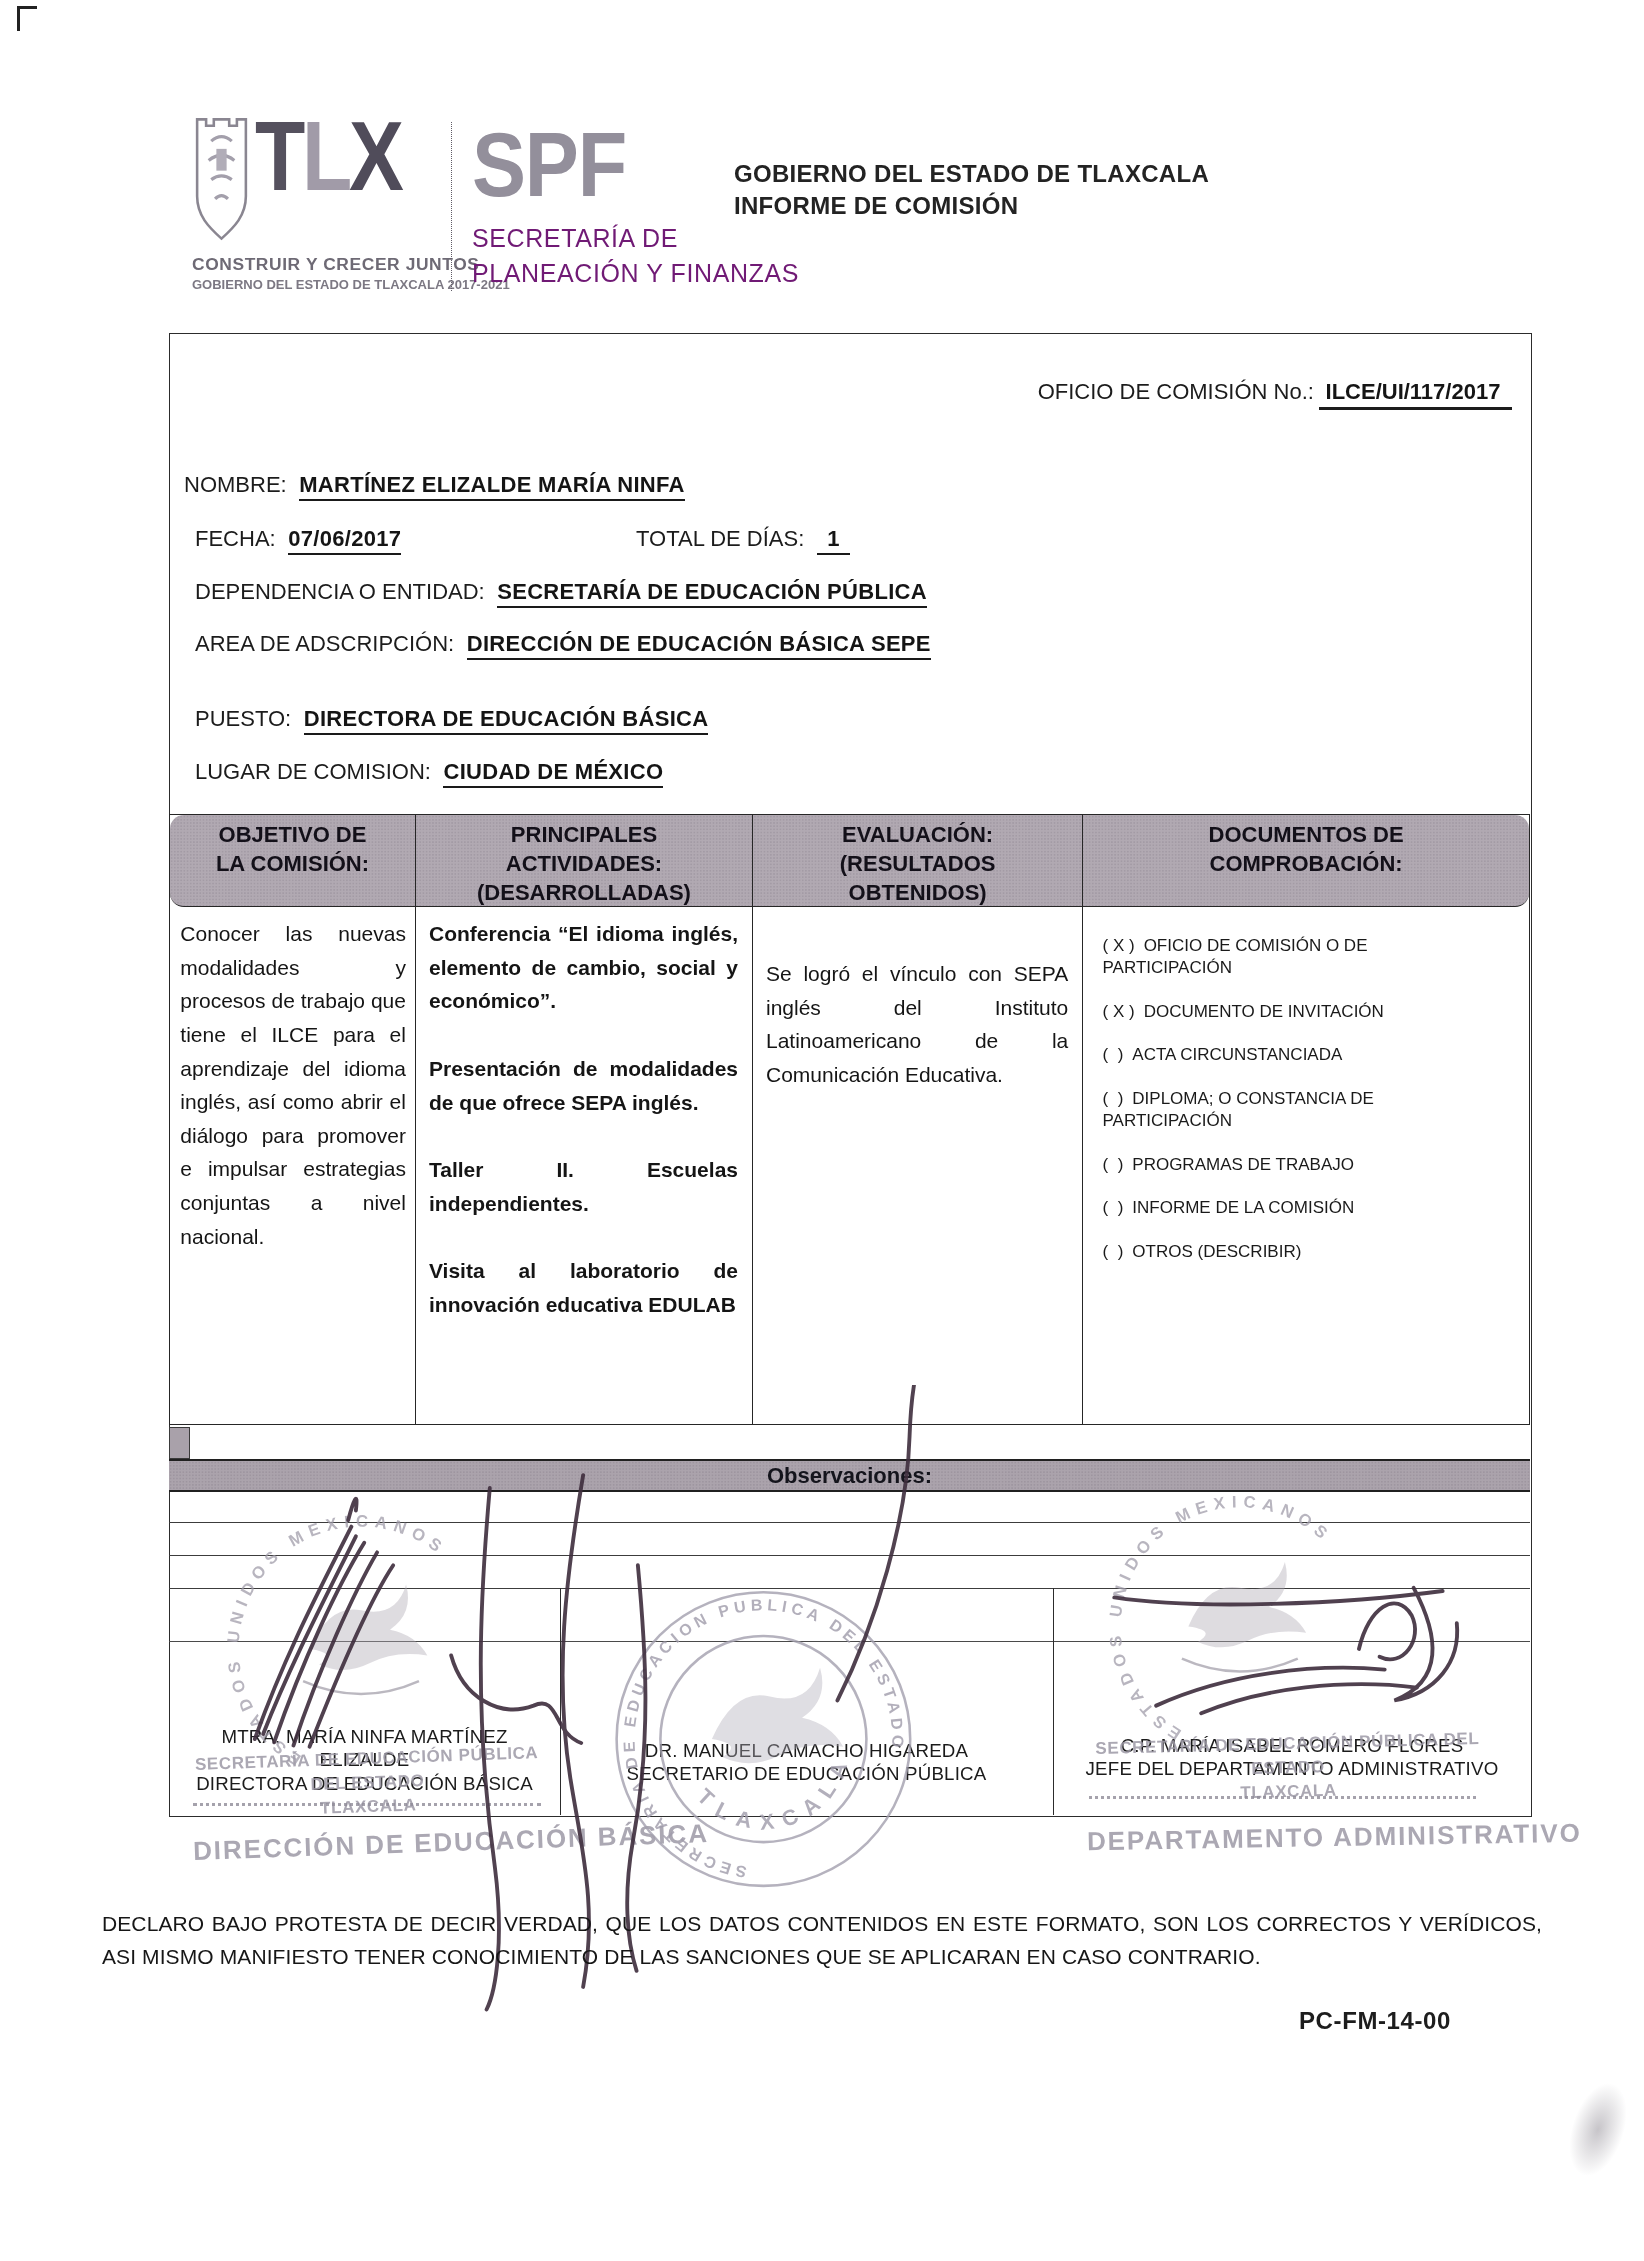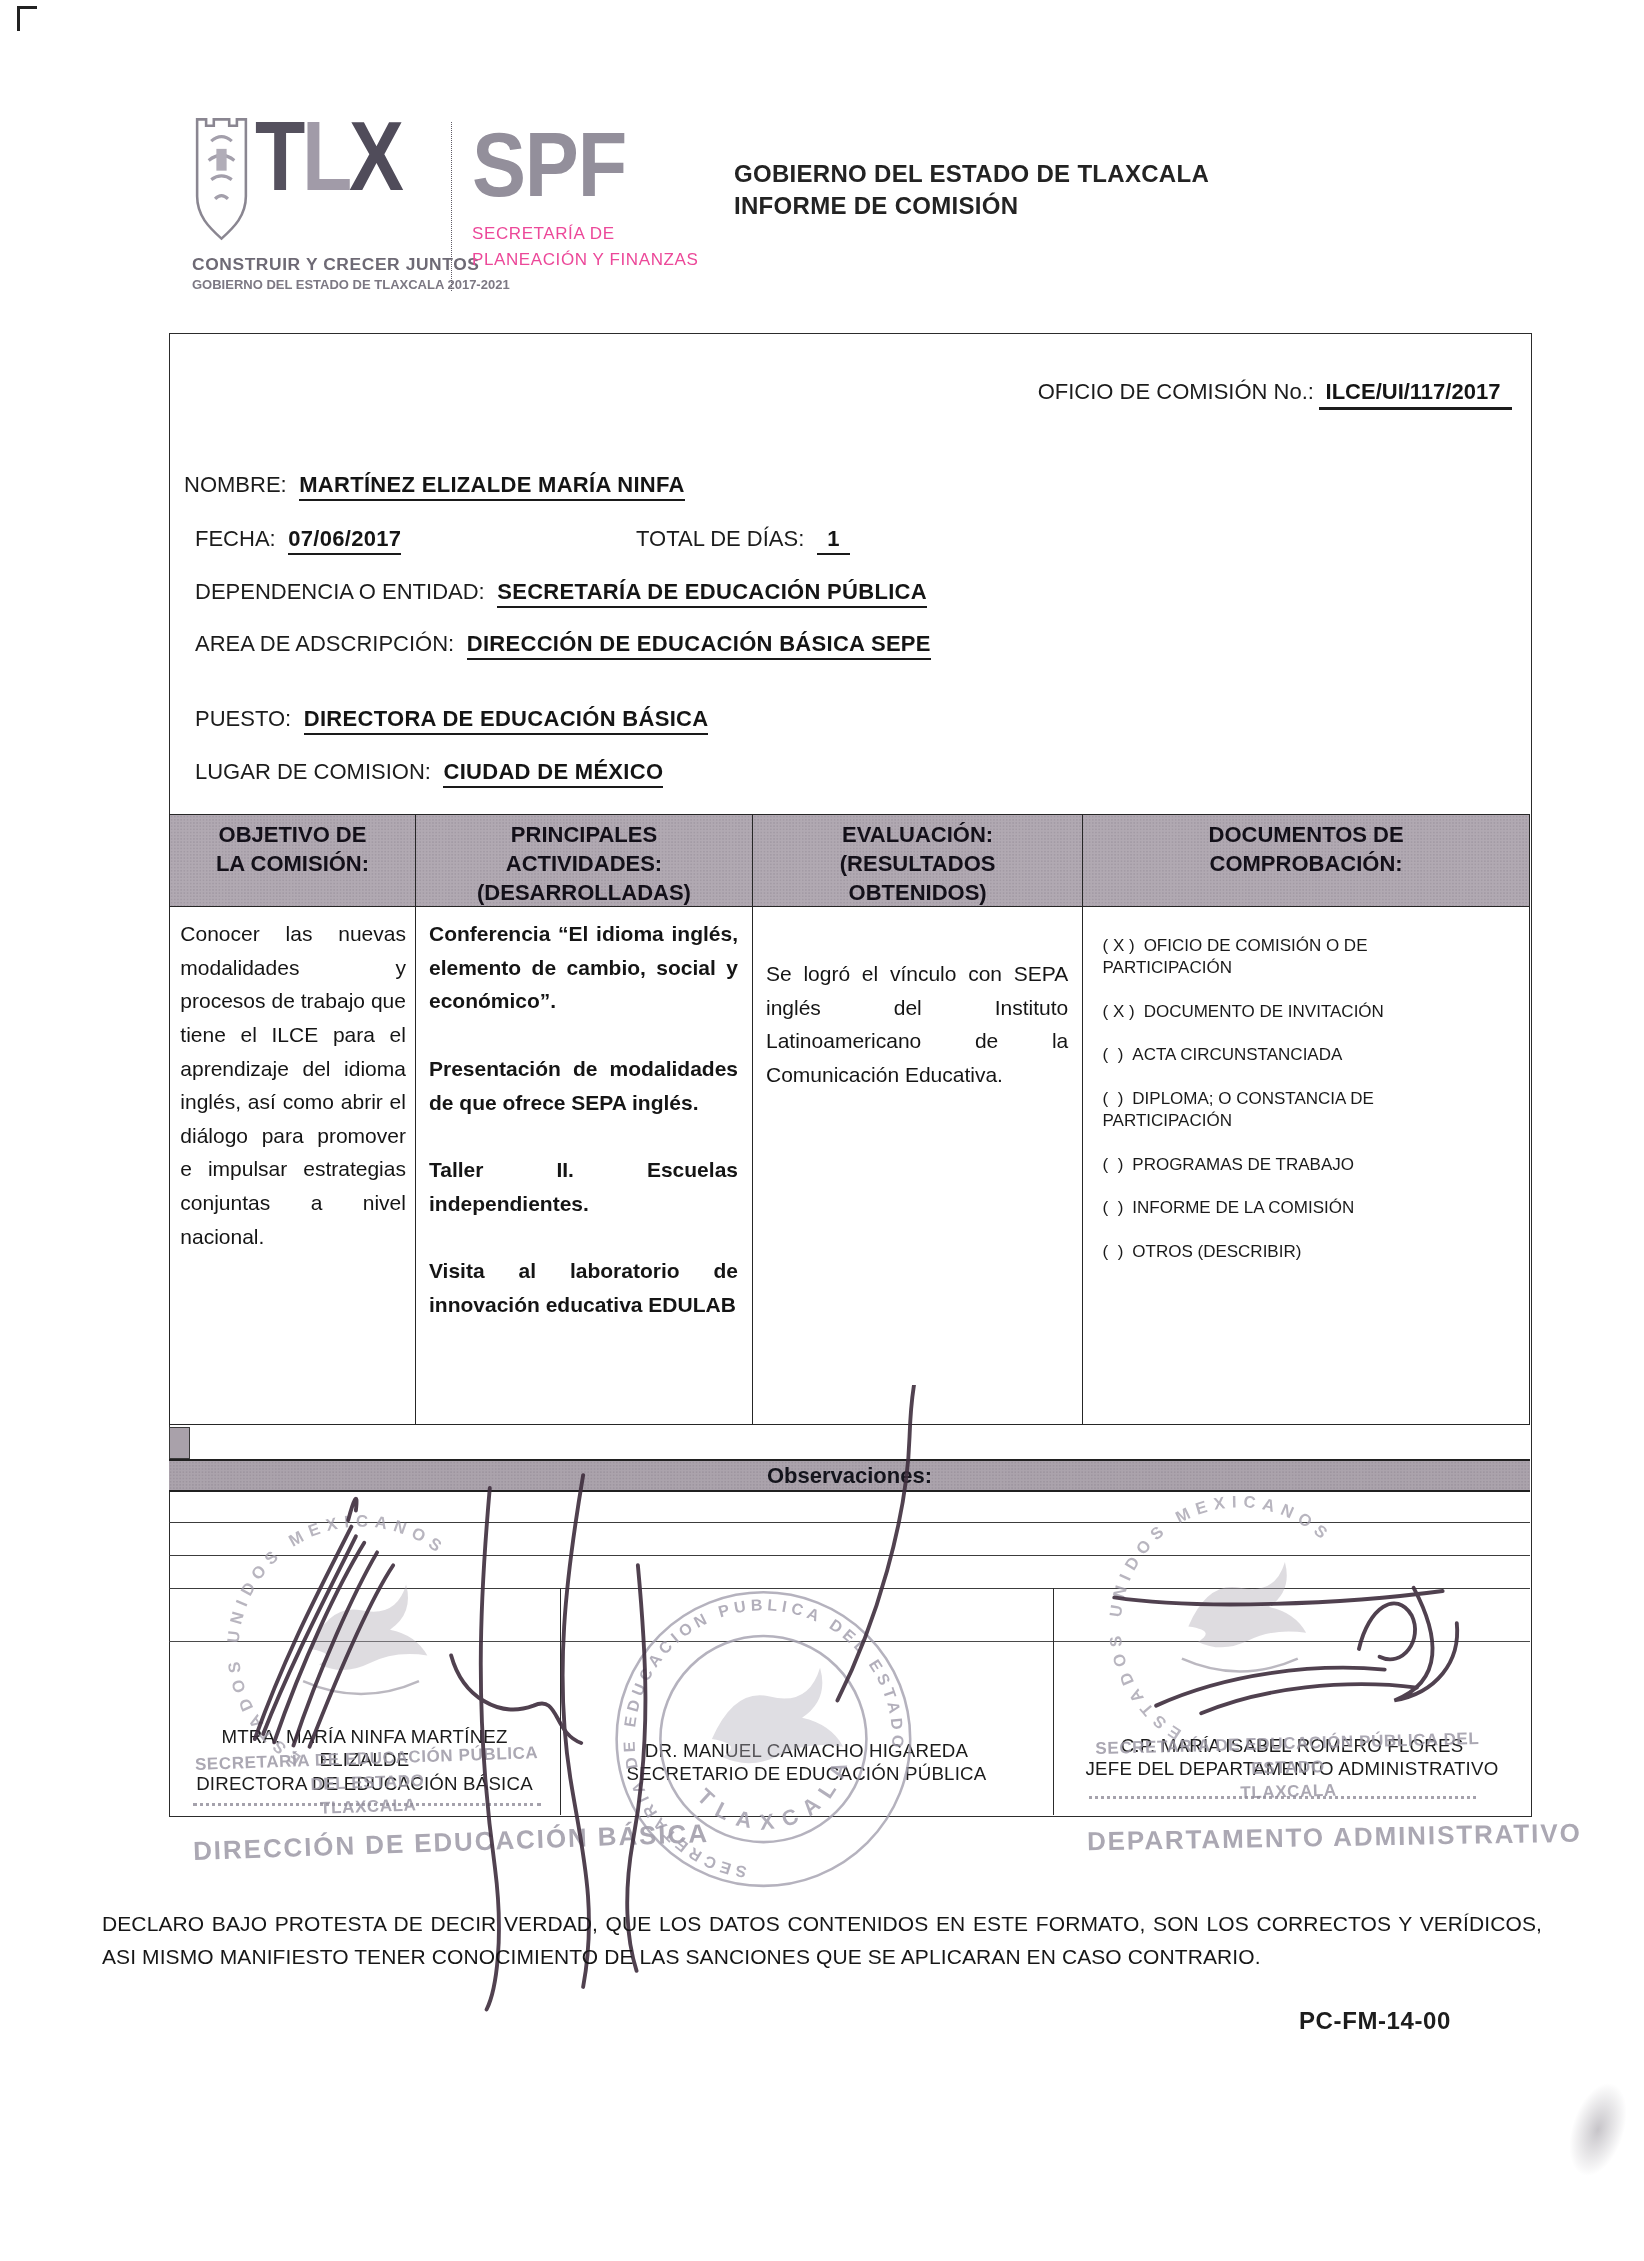--- a/index.html
+++ b/index.html
@@ -11,38 +11,38 @@
 
   
   .tlx-row{display:flex; align-items:flex-start;}
   .tlx-letters{font-weight:bold; font-size:98px; line-height:1.0; letter-spacing:-3.9px;
     transform:scaleX(.84); transform-origin:left top; margin-left:3.9px; margin-top:-7.7px;}
   .tlx-t{color:#55515e;} .tlx-l{color:#a19ba8;} .tlx-x{color:#504c5a;}
   .tlx-tagline{font-weight:bold; font-size:17.4px; letter-spacing:0.6px; color:#6e6a75; margin-top:9px; white-space:nowrap;}
   .tlx-subtag{font-weight:bold; font-size:13px; letter-spacing:0px; color:#7c7883; margin-top:2px; white-space:nowrap;}
   .logo-divider{border-left:1.9px dotted #5f5b66; height:169px;}
   .spf-letters{font-weight:bold; font-size:90px; line-height:1.0; color:#938f9b; letter-spacing:-1.3px; transform:scaleX(.9); transform-origin:left top;}
-  .spf-sub{font-size:17px; color:#ec4899; letter-spacing:0.6px; margin-top:6.4px; white-space:nowrap;}
+  .spf-sub{font-size:25px; color:#701a75; letter-spacing:0.6px; margin-top:6.4px; white-space:nowrap;}
   .doc-title{font-weight:bold; font-size:24px; line-height:1.35; color:#232323; letter-spacing:0.3px;margin-top:36px;}
 
   
   .main-box{left:169px; top:333px; width:1361px; height:1482px; border:1.9px solid #2c2c2c;}
 
   .oficio-line{top:379px; right:132px; font-size:22px; white-space:nowrap;}
   .oficio-value{font-weight:bold; border-bottom:3.2px solid #1c1c1c; padding:0 11.6px 2.6px 6.4px; margin-left:5.2px;margin-top:23px;}
 
   .field-row{font-size:22px; white-space:nowrap;}
   .field-label{color:#1c1c1c;}
   .field-value{font-weight:bold; border-bottom:2.6px solid #1a1a1a; padding-bottom:1.9px; margin-left:6.4px; letter-spacing:0.3px;}
 
   
   .grid-table{left:169px; top:814px; width:1361px; height:611px; border:1.9px solid #262626; box-sizing:border-box; display:flex; flex-direction:column;}
   .grid-head{display:flex; height:91px; background:#b1a9b2;
      background-image:radial-gradient(rgba(40,30,50,.10) 0.6px, transparent 0.6px); background-size:3.2px 3.2px;
-     border-bottom:1.9px solid #262626;}
+     border-bottom:1.9px solid #262626;border-radius:14px;}
   .grid-body{display:flex; flex:1;}
   .gc{box-sizing:border-box;}
   .gc1{width:18.1%;} .gc2{width:24.8%;font-weight:bold;} .gc3{width:24.3%;} .gc4{width:32.8%;}
   .head-cell{font-weight:bold; font-size:22px; line-height:1.3; text-align:center; white-space:pre-line; padding-top:6.4px; color:#131019;}
   .head-cell:not(:last-child), .body-cell:not(:last-child){border-right:1.9px solid #262626;}
   .body-cell{font-size:21px; line-height:1.6; text-align:justify;}
   .bc1{padding:10.3px 9px 0 10.3px;}
   .bc2{padding:10.3px 14px 0 13px;}
   .bc2 .para{margin-bottom:34px; text-align:justify;}
   .bc3{padding:50px 14px 0 13px;}

